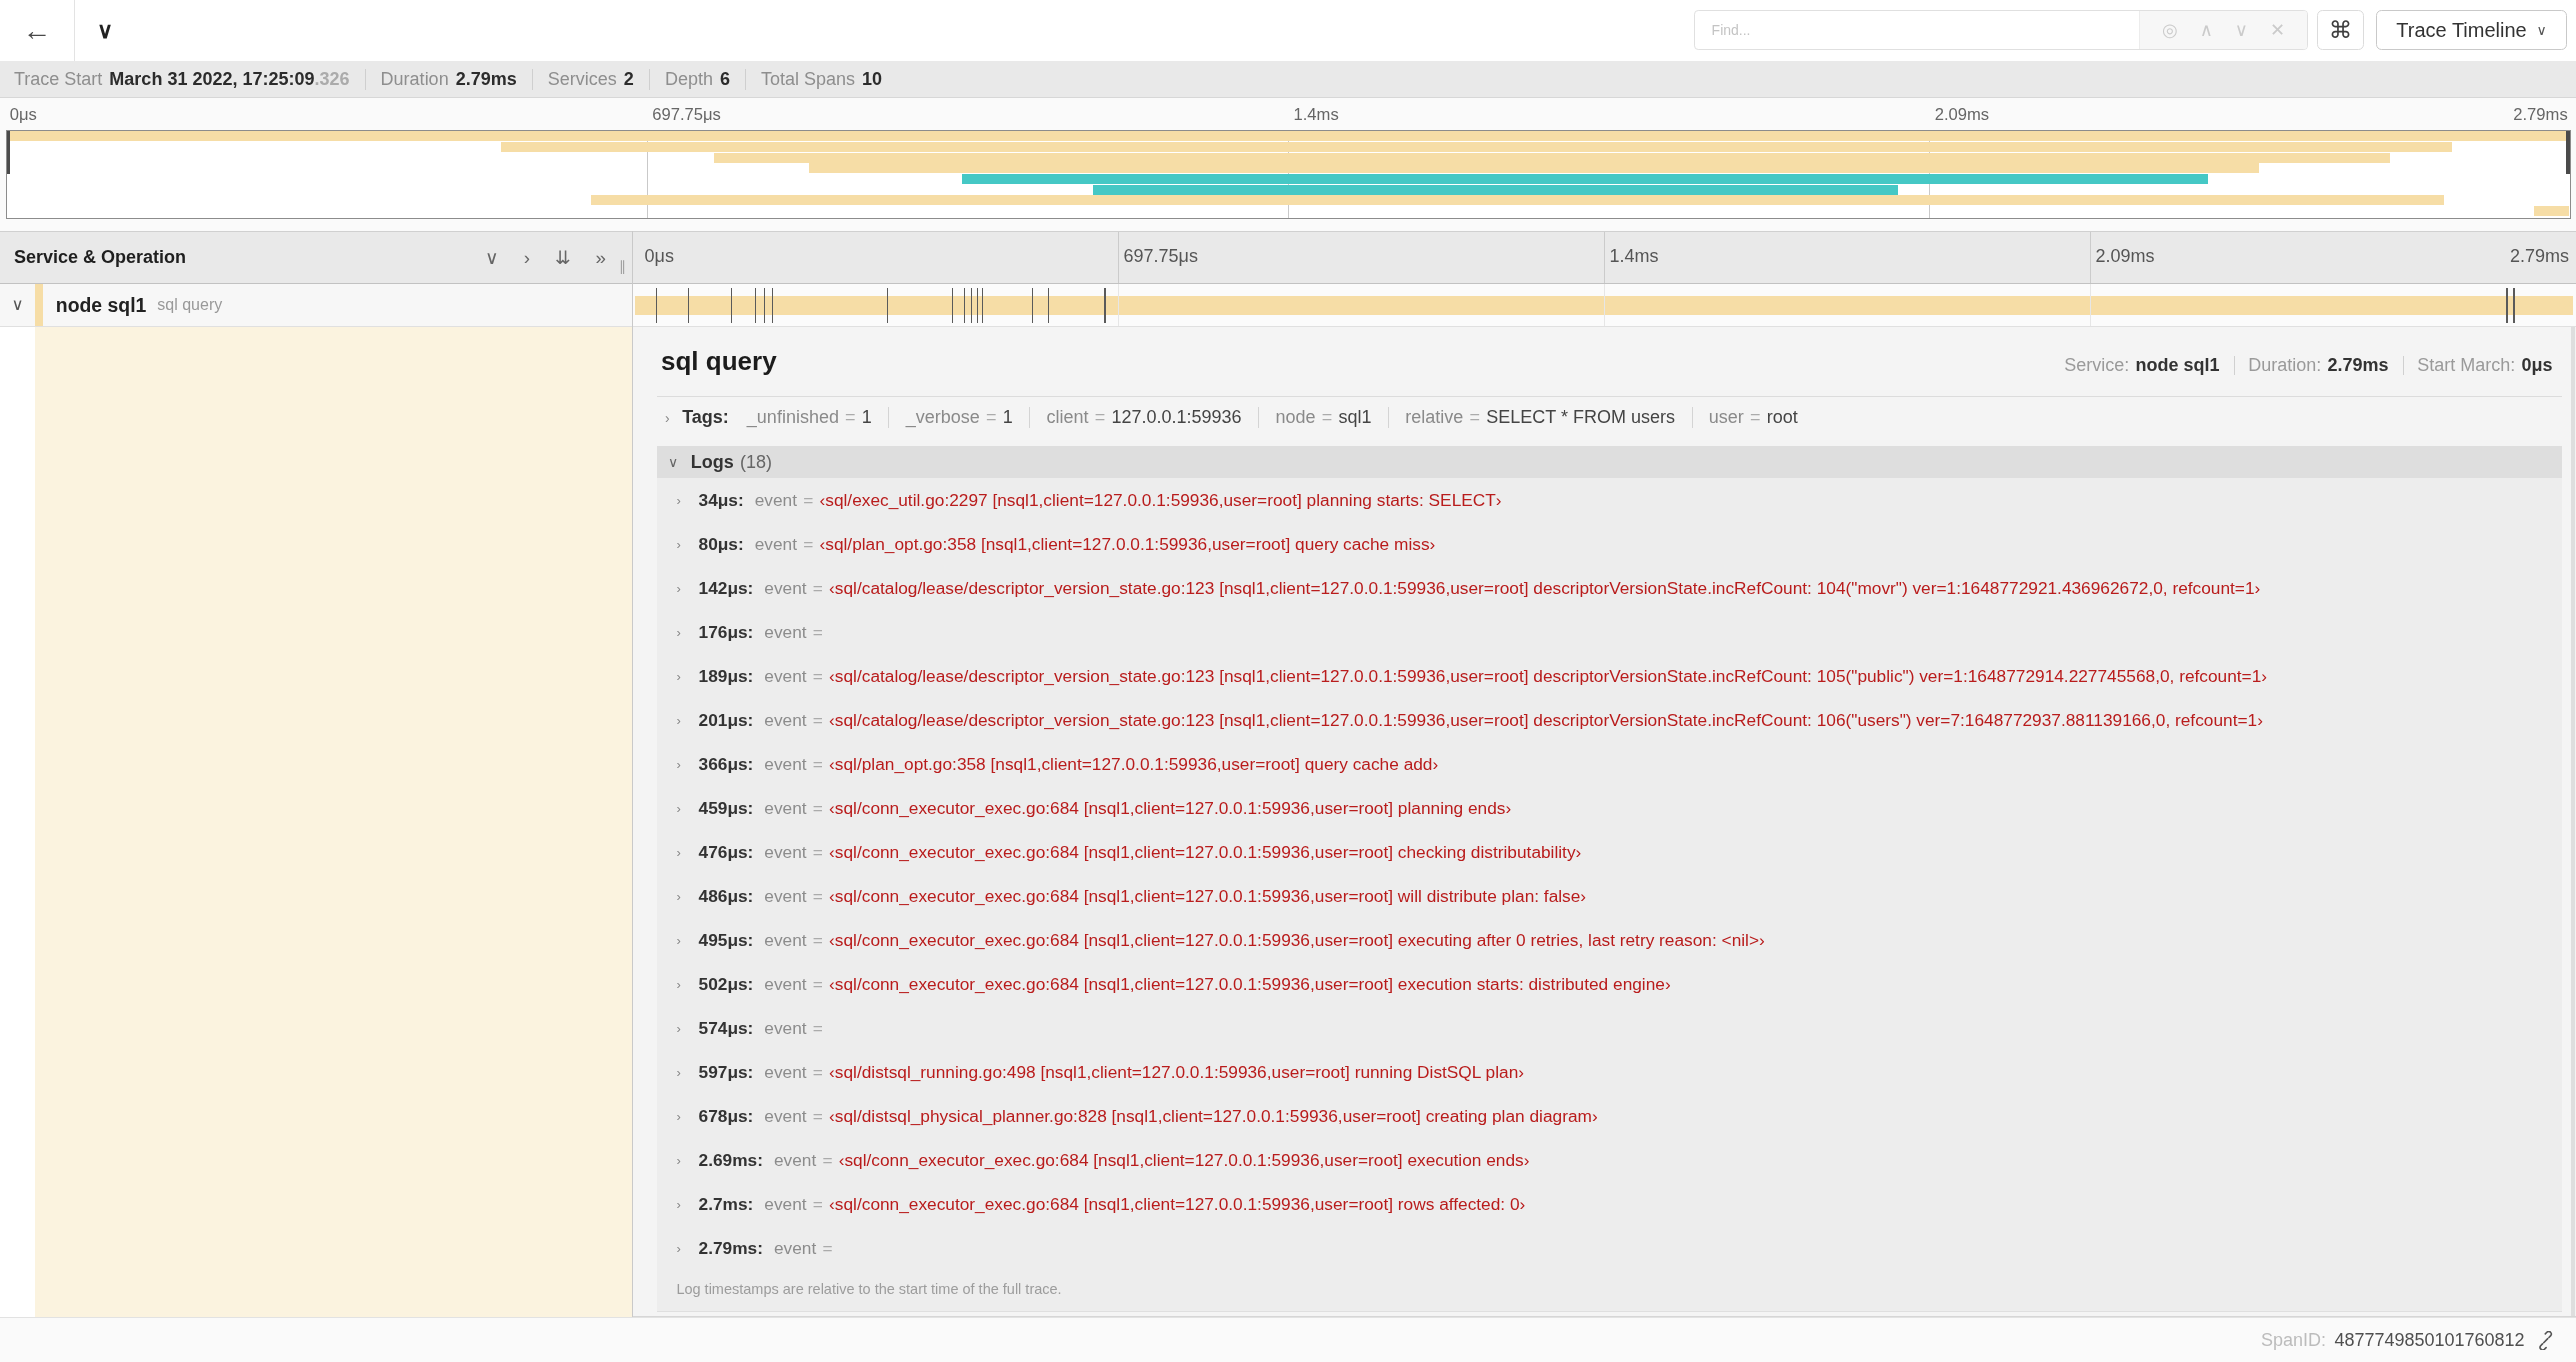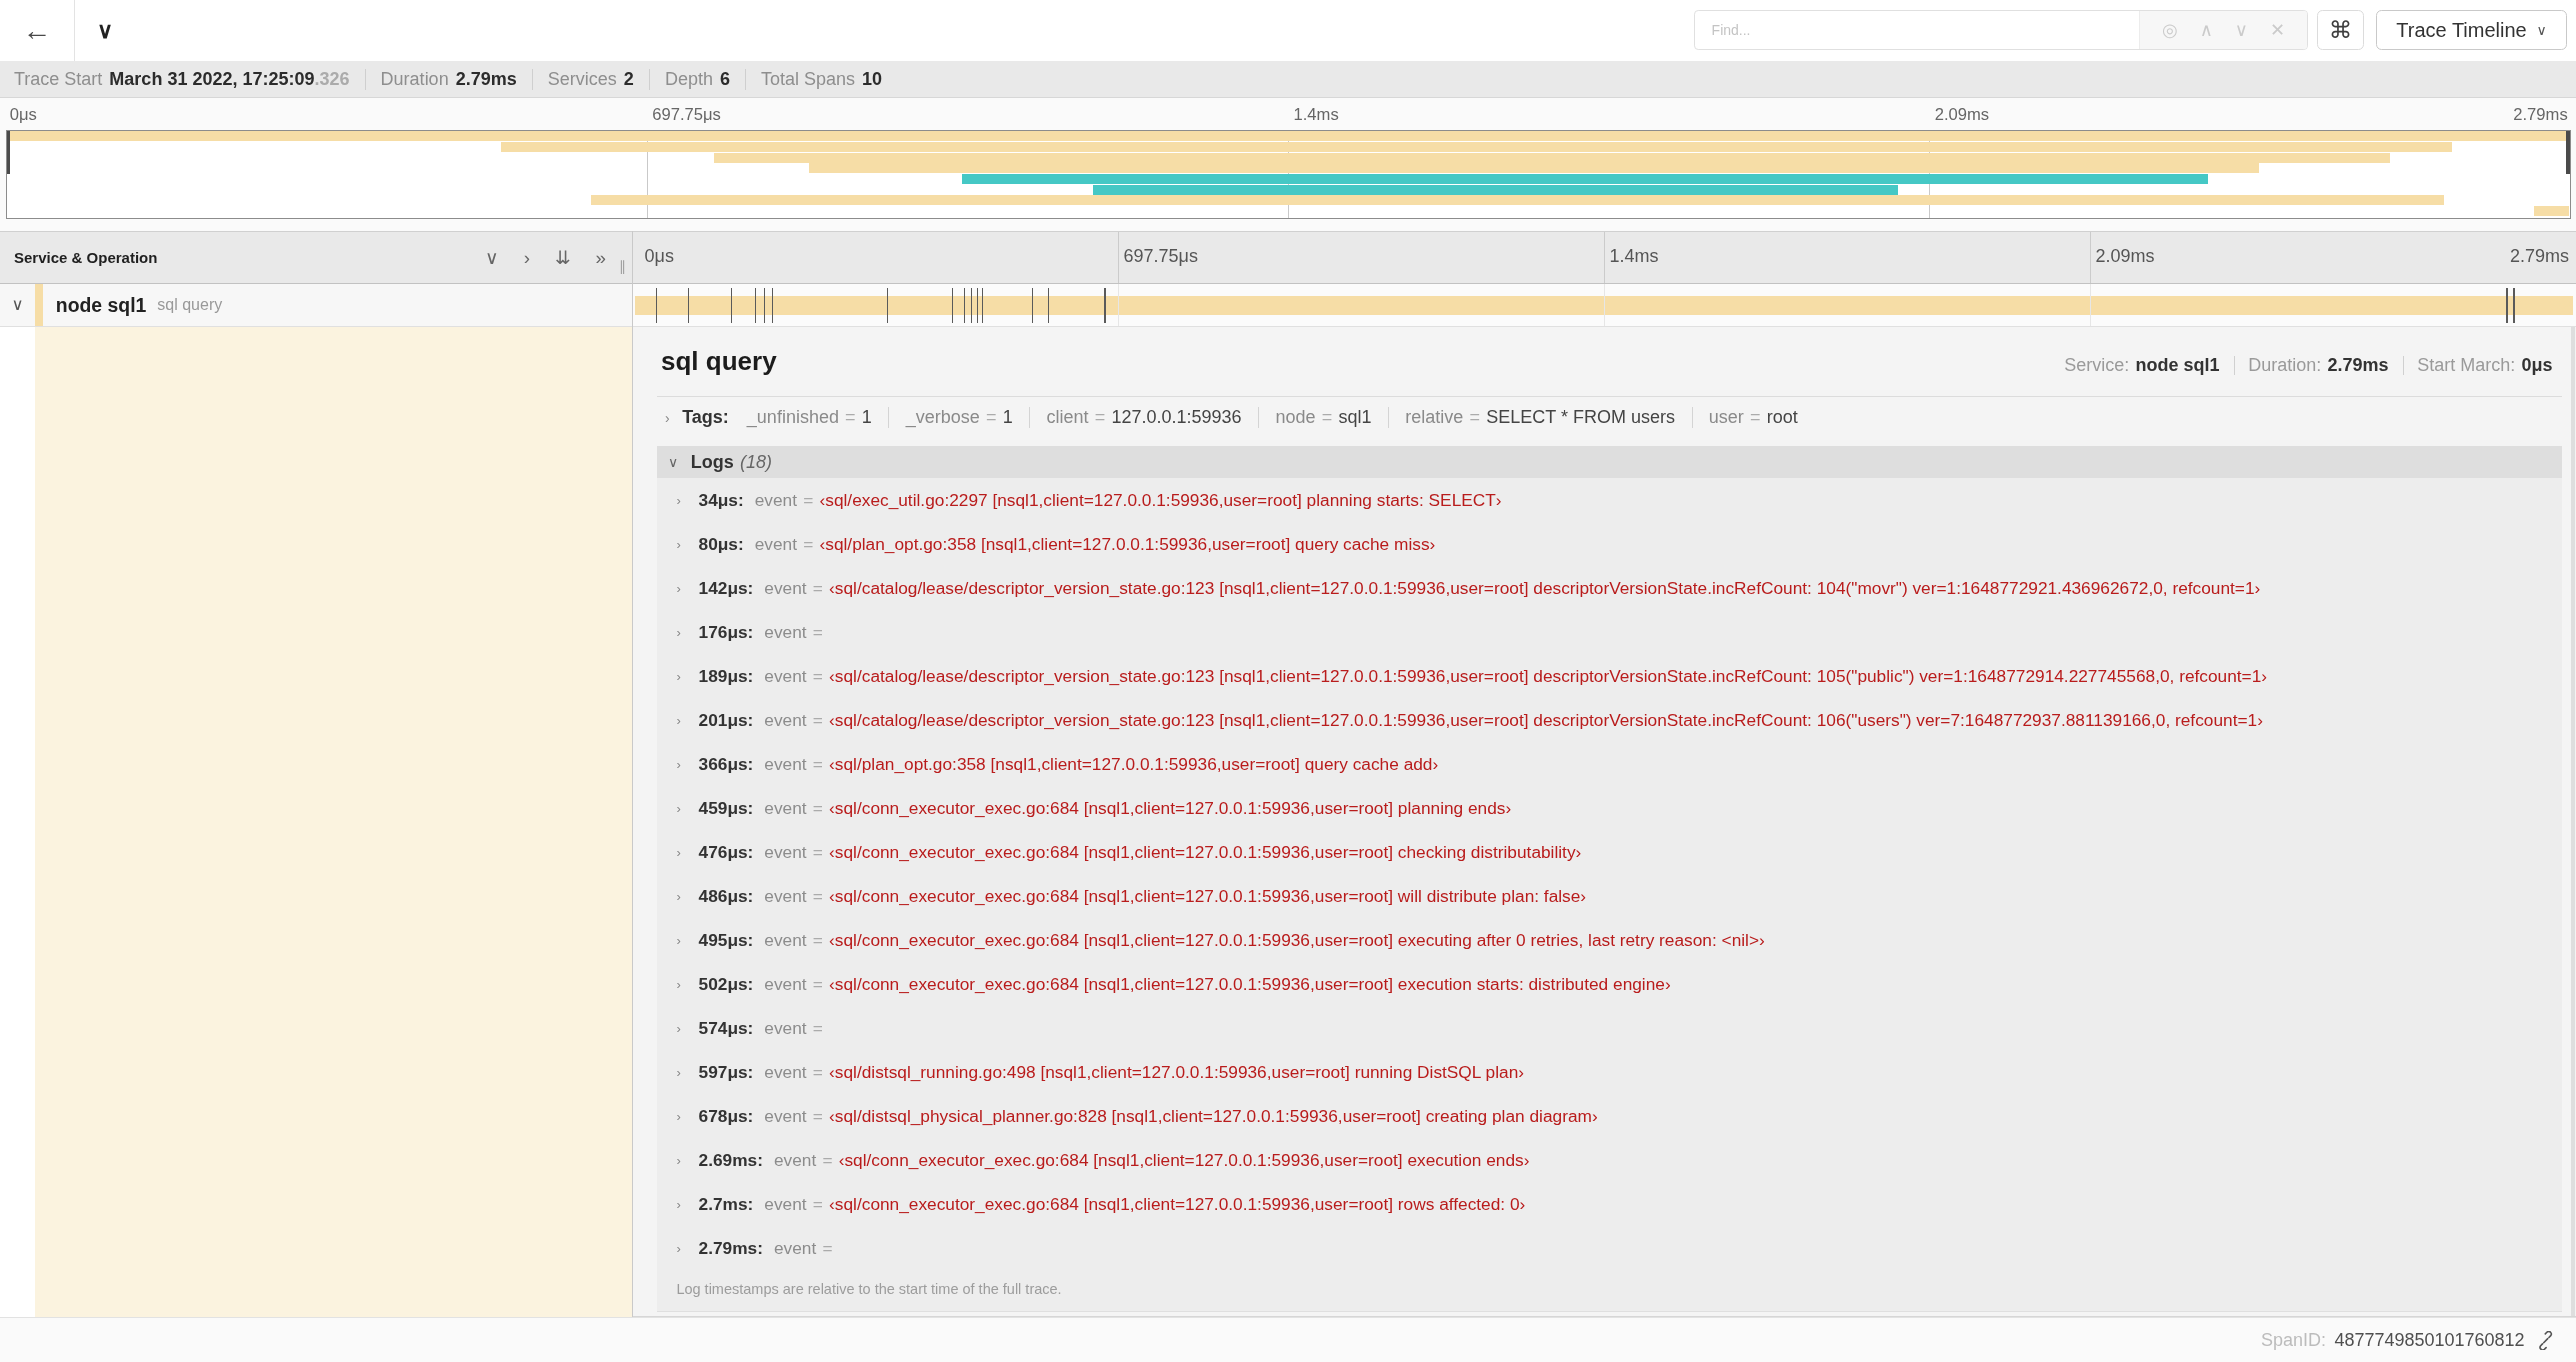--- a/index.html
+++ b/index.html
@@ -44,21 +44,21 @@
   .mm-canvas{position:absolute;left:5.5px;top:32px;width:2565px;height:89px;background:#fff;
     border:1.4px solid #8c8c8c;cursor:crosshair;}
   .mm-grid{position:absolute;top:0;bottom:0;width:0.7px;background:#c9c9c9;}
   .mm-span{position:absolute;height:10.4px;}
   .mm-scrub{position:absolute;top:0;width:3.5px;height:43px;background:#4a4a4a;cursor:ew-resize;}
 
   
   .colhead{position:absolute;left:0;top:231px;width:100%;height:53px;background:#e9e9e9;
     border-top:0.7px solid #d0d0d0;border-bottom:0.7px solid #c2c2c2;}
   .so-title{position:absolute;left:14px;top:0;height:51px;display:flex;align-items:center;
-    font-size:15px;font-weight:700;color:#1f1f1f;}
+    font-size:18px;font-weight:700;color:#1f1f1f;}
   .so-icons{position:absolute;left:485px;top:0;height:51px;display:flex;align-items:center;gap:25px;
     font-size:18.7px;color:#666;}
   .so-icons span{cursor:pointer;}
   .drag-handle{position:absolute;left:619px;top:26px;font-size:14px;color:#9f9f9f;cursor:col-resize;}
   .ruler{position:absolute;left:632px;top:0;width:1944px;height:51px;font-size:18px;color:#555;}
   .ruler-label{position:absolute;top:14px;white-space:nowrap;}
   .grid{position:absolute;top:0;bottom:0;width:0.7px;background:#cbcbcb;}
   .vdiv{position:absolute;left:632px;top:231px;width:0.7px;height:1086px;background:#c9c9c9;z-index:6;}
 
   
@@ -85,21 +85,21 @@
   .t-caret{color:#888;font-size:14px;margin-right:12.5px;}
   .t-label{font-weight:700;color:#333;margin-right:18px;}
   .t-key{color:#8a8a8a;}
   .t-eq{color:#ababab;margin:0 6.2px;}
   .t-val{color:#444;}
   .t-sep{width:0.7px;height:21px;background:#d4d4d4;margin:0 16.6px;}
   .logs-head{position:absolute;left:25px;top:119px;right:14px;height:32px;background:#dedede;
     display:flex;align-items:center;font-size:18px;cursor:pointer;}
   .lh-caret{color:#666;font-size:14px;margin-left:11px;}
   .lh-label{font-weight:700;color:#333;margin-left:12.5px;}
-  .lh-count{color:#666;margin-left:6.2px;font-style:italic;}
+  .lh-count{color:#666;margin-left:6.2px;}
   .logs-body{position:absolute;left:25px;top:151px;right:14px;height:834px;background:#ededed;border-bottom:0.7px solid #dfdfdf;}
   .log-row{height:44px;display:flex;align-items:center;padding-left:19.4px;font-size:17.3px;cursor:pointer;white-space:nowrap;}
   .l-caret{color:#888;font-size:13px;margin-right:12.5px;width:9.7px;}
   .l-time{font-weight:700;color:#333;margin-right:11px;}
   .l-key{color:#8c8c8c;margin-right:6.2px;}
   .l-eq{color:#ababab;margin-right:6.2px;}
   .l-text{color:#b91c1c;}
   .footnote{padding:11px 0 0 19.4px;font-size:14.5px;color:#9c9c9c;}
   .scrolltrack{position:absolute;right:0.7px;top:0;width:4.2px;height:100%;background:#dedede;cursor:pointer;}
 

